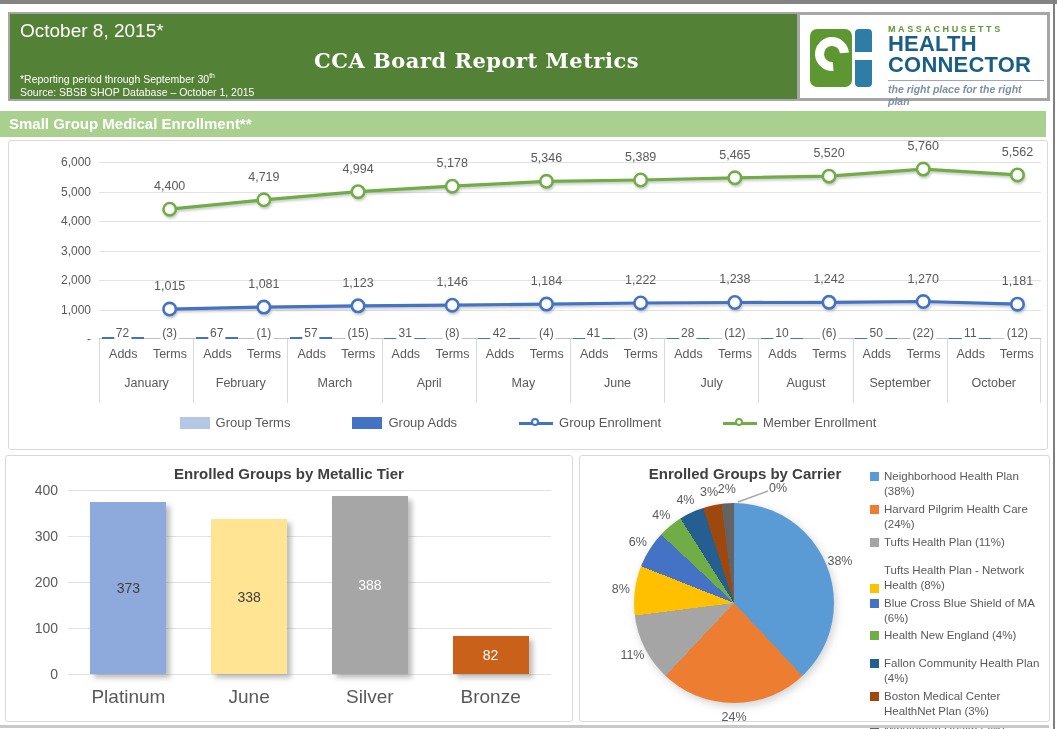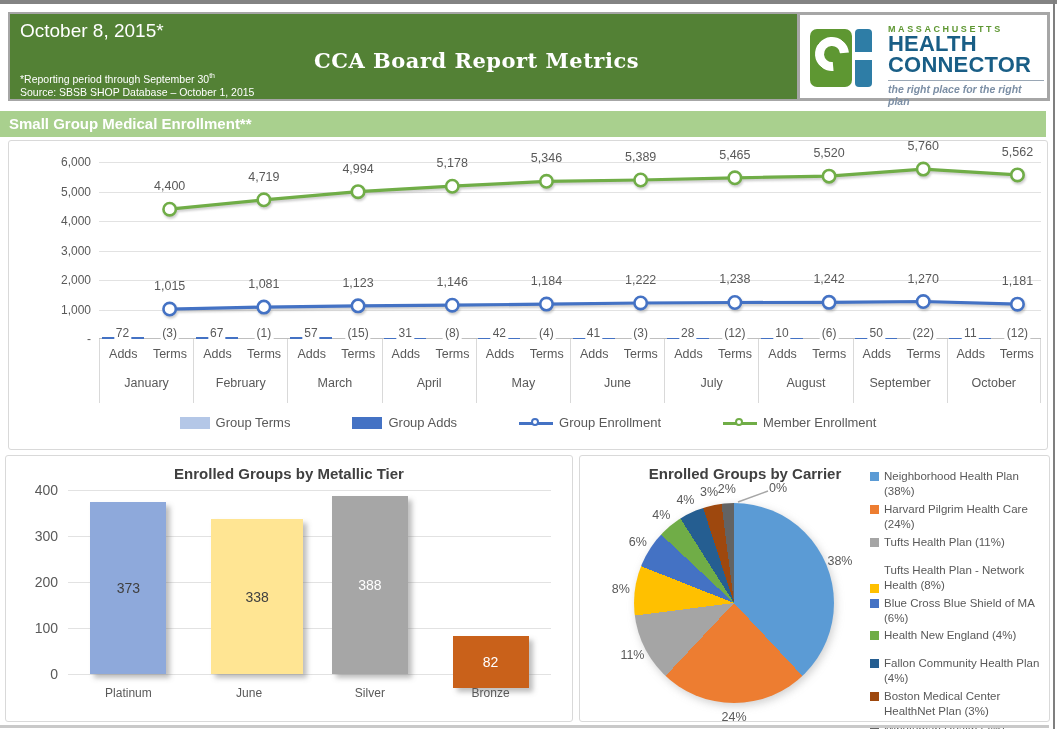--- a/index.html
+++ b/index.html
@@ -70,21 +70,21 @@
   .leg-line .ln { position:absolute; left:0; top:5px; width:34px; height:3px; }
   .leg-line .mk { position:absolute; left:12px; top:1px; width:8px; height:8px; border-radius:50%;
     background:#fff; border-width:2px; border-style:solid; }
 
   .chart-title { position:absolute; top:9px; width:100%; text-align:center;
     font-size:15px; font-weight:bold; color:#404040; }
   #carrier-chart .chart-title { width:330px; left:0; }
 
   .bar-rect { position:absolute; display:flex; align-items:center; justify-content:center;
     font-size:14px; box-shadow:4px 4px 5px rgba(110,110,110,0.45); }
-  .cat-label { position:absolute; transform:translateX(-50%); font-size:12px; color:#595959; }
+  .cat-label { position:absolute; transform:translateX(-50%); font-size:19px; color:#595959; }
   .y-lab2 { position:absolute; left:8px; width:44px; text-align:right; font-size:14px;
     color:#595959; transform:translateY(-50%); }
 
   .pie { position:absolute; border-radius:50%; filter:drop-shadow(2px 3px 4px rgba(120,120,120,0.35)); }
   .pie-label { position:absolute; transform:translate(-50%,-50%); font-size:12.5px; color:#595959; white-space:nowrap; }
   .pie-legend { position:absolute; left:290px; top:13px; width:176px; display:flex; flex-direction:column; gap:3px; }
   .pl-item { display:flex; font-size:11.5px; color:#595959; line-height:1.3; }
   .pl-sq { flex:0 0 9px; width:9px; height:9px; margin:3px 5px 0 0; }
   .svg-abs { position:absolute; overflow:visible; }
 </style>
@@ -293,25 +293,25 @@
       <div class="h-grid" style="left: 62px; top: 80px; width: 483px;"></div>
       <div class="y-lab2" style="top: 80px;">300</div>
       <div class="h-grid" style="left: 62px; top: 126px; width: 483px;"></div>
       <div class="y-lab2" style="top: 126px;">200</div>
       <div class="h-grid" style="left: 62px; top: 172px; width: 483px;"></div>
       <div class="y-lab2" style="top: 172px;">100</div>
       <div class="h-grid" style="left: 62px; top: 218px; width: 483px;"></div>
       <div class="y-lab2" style="top: 218px;">0</div>
       <div class="bar-rect" style="left: 84.375px; top: 46px; width: 76px; height: 172px; background: rgb(142, 169, 219); color: rgb(64, 64, 64);">373</div>
       <div class="cat-label" style="left: 122.375px; top: 230px;">Platinum</div>
-      <div class="bar-rect" style="left: 205.125px; top: 63px; width: 92px; height: 155px; background: rgb(255, 229, 147); color: rgb(64, 64, 64);">338</div>
+      <div class="bar-rect" style="left: 205.125px; top: 63px; width: 76px; height: 155px; background: rgb(255, 229, 147); color: rgb(64, 64, 64);">338</div>
       <div class="cat-label" style="left: 243.125px; top: 230px;">June</div>
       <div class="bar-rect" style="left: 325.875px; top: 40px; width: 76px; height: 178px; background: rgb(166, 166, 166); color: rgb(255, 255, 255);">388</div>
       <div class="cat-label" style="left: 363.875px; top: 230px;">Silver</div>
-      <div class="bar-rect" style="left: 446.625px; top: 180px; width: 76px; height: 52px; background: rgb(201, 97, 26); color: rgb(255, 255, 255);">82</div>
+      <div class="bar-rect" style="left: 446.625px; top: 180px; width: 76px; height: 38px; background: rgb(201, 97, 26); color: rgb(255, 255, 255);">82</div>
       <div class="cat-label" style="left: 484.625px; top: 230px;">Bronze</div>
     </div>
 
   <div class="panel" id="carrier-chart">
     <div class="chart-title">Enrolled Groups by Carrier</div>
   <div class="pie" style="left: 54px; top: 47px; width: 200px; height: 200px; background: conic-gradient(rgb(91, 155, 213) 0deg, rgb(91, 155, 213) 136.8deg, rgb(237, 125, 49) 136.8deg, rgb(237, 125, 49) 223.2deg, rgb(165, 165, 165) 223.2deg, rgb(165, 165, 165) 262.8deg, rgb(255, 192, 0) 262.8deg, rgb(255, 192, 0) 291.6deg, rgb(68, 114, 196) 291.6deg, rgb(68, 114, 196) 313.2deg, rgb(112, 173, 71) 313.2deg, rgb(112, 173, 71) 327.6deg, rgb(37, 94, 145) 327.6deg, rgb(37, 94, 145) 342deg, rgb(158, 72, 14) 342deg, rgb(158, 72, 14) 352.8deg, rgb(99, 99, 99) 352.8deg, rgb(99, 99, 99) 360deg);"></div>
       <div class="pie-label" style="left: 259.995px; top: 105.034px;">38%</div>
       <div class="pie-label" style="left: 154px; top: 261px;">24%</div>
       <div class="pie-label" style="left: 52.4253px; top: 198.755px;">11%</div>
       <div class="pie-label" style="left: 40.8989px; top: 132.712px;">8%</div>

